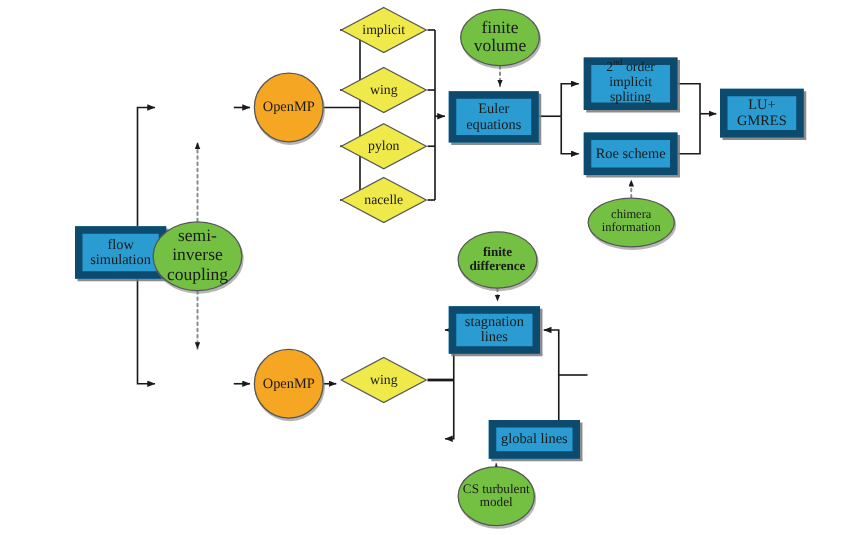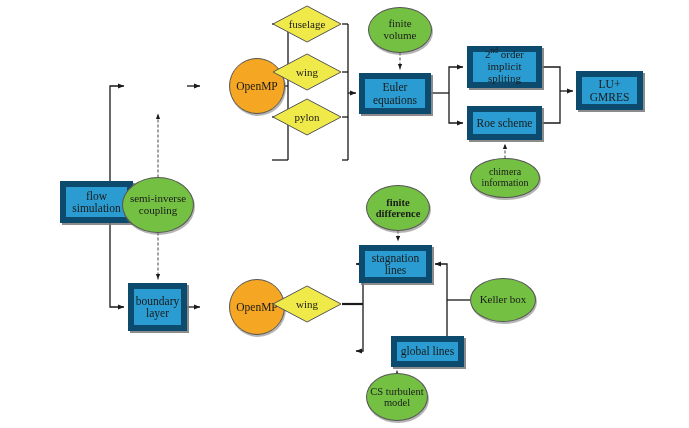--- a/index.html
+++ b/index.html
@@ -44,30 +44,29 @@
   .rect {
     background: #2a9cd1;
     border: 6px solid #0c4a6e;
     box-shadow: 2px 2px 0 rgba(120,120,120,0.85);
     font-size: 11.5px;
   }
   .ellipse {
     background: #74c043;
     border: 1px solid #555555;
     border-radius: 50%;
-    font-size: 11px;
+    font-size: 14px;
     box-shadow: 1px 2px 0 rgba(120,120,120,0.55);
   }
   .circle {
     background: #f5a623;
     border: 1px solid #555555;
     border-radius: 50%;
     font-size: 11.5px;
     box-shadow: 1px 2px 0 rgba(120,120,120,0.55);
-    margin-left: 26px;
   }
   .diamond-wrap {
     position: absolute;
     z-index: 3;
   }
   .diamond-wrap svg {
     position: absolute;
     left: 0;
     top: 0;
   }
@@ -155,23 +154,20 @@
       <path d="M398,231 L398,241" marker-end="url(#arrd)"></path>
       <path d="M397,373 L397,371" marker-end="url(#arrd)"></path>
     </g>
   </svg>
 
   <div class="node rect" style="left:17px;  top:181px; width:73px;  height:42px;margin-left:43px;">
     <span class="lbl">flow simulation</span>
   </div>
 
 
-  <div class="node rect" style="left:128px; top:283px; width:59px;  height:48px;">
-    <span class="lbl">boundary layer</span>
-  </div>
 
   <div class="node rect" style="left:359px; top:73px;  width:72px;  height:41px;">
     <span class="lbl">Euler equations</span>
   </div>
 
   <div class="node rect" style="left:467px; top:46px;  width:75px;  height:42px; font-size:11px;">
     <span class="lbl" id="second-order-label">2<sup class="ord">nd</sup> order implicit spliting</span>
   </div>
 
   <div class="node rect" style="left:467px; top:106px; width:75px;  height:34px;">
@@ -199,57 +195,60 @@
   </div>
 
   <div class="node ellipse" style="left:470px; top:158px; width:70px;  height:40px; font-size:10px;">
     <span class="lbl">chimera information</span>
   </div>
 
   <div class="node ellipse" style="left:366px; top:185px; width:64px;  height:46px; font-size:10.5px;font-weight:bold;">
     <span class="lbl">finite difference</span>
   </div>
 
-  <div class="node ellipse" style="left:470px; top:278px; width:66px;  height:44px;">
-    <span class="lbl">Keller box</span>
-  </div>
 
   <div class="node ellipse" style="left:366px; top:373px; width:62px;  height:48px; font-size:10.5px;">
     <span class="lbl">CS turbulent model</span>
   </div>
 
   <div class="node circle" style="left:203px; top:58px;  width:56px;  height:56px;">
     <span class="lbl">OpenMP</span>
   </div>
 
   <div class="node circle" style="left:203px; top:279px; width:56px;  height:56px;">
     <span class="lbl">OpenMP</span>
   </div>
 
   <div class="diamond-wrap" style="left:272px; top:5px;   width:70px; height:38px;">
     <svg width="70" height="38" viewBox="0 0 70 38">
       <polygon points="35,1 69,19 35,37 1,19" fill="#efe94a" stroke="#555555" stroke-width="1"></polygon>
     </svg>
-    <span class="dlabel">fuselage</span>
+    <span class="dlabel">implicit</span>
   </div>
 
   <div class="diamond-wrap" style="left:272px; top:53px;  width:70px; height:38px;">
     <svg width="70" height="38" viewBox="0 0 70 38">
       <polygon points="35,1 69,19 35,37 1,19" fill="#efe94a" stroke="#555555" stroke-width="1"></polygon>
     </svg>
     <span class="dlabel">wing</span>
   </div>
 
   <div class="diamond-wrap" style="left:272px; top:98px;  width:70px; height:38px;">
     <svg width="70" height="38" viewBox="0 0 70 38">
       <polygon points="35,1 69,19 35,37 1,19" fill="#efe94a" stroke="#555555" stroke-width="1"></polygon>
     </svg>
     <span class="dlabel">pylon</span>
   </div>
 
+  <div class="diamond-wrap" style="left:272px; top:141px; width:70px; height:38px;">
+    <svg width="70" height="38" viewBox="0 0 70 38">
+      <polygon points="35,1 69,19 35,37 1,19" fill="#efe94a" stroke="#555555" stroke-width="1"></polygon>
+    </svg>
+    <span class="dlabel">nacelle</span>
+  </div>
 
   <div class="diamond-wrap" style="left:272px; top:285px; width:70px; height:38px;">
     <svg width="70" height="38" viewBox="0 0 70 38">
       <polygon points="35,1 69,19 35,37 1,19" fill="#efe94a" stroke="#555555" stroke-width="1"></polygon>
     </svg>
     <span class="dlabel">wing</span>
   </div>
 
 </div>
 

